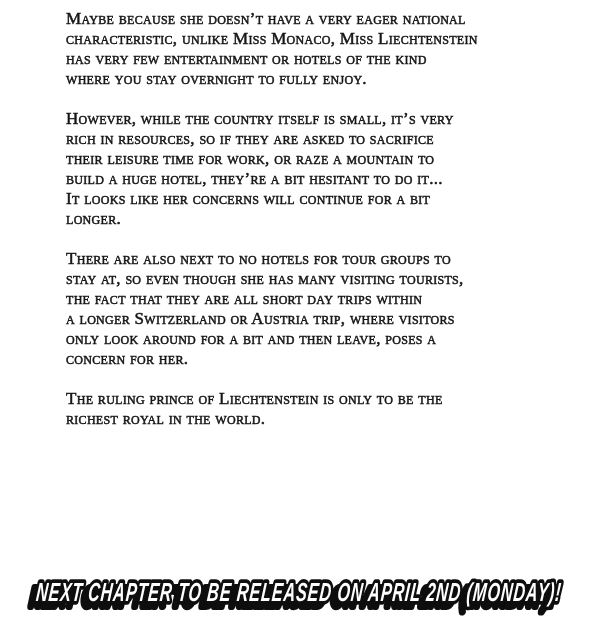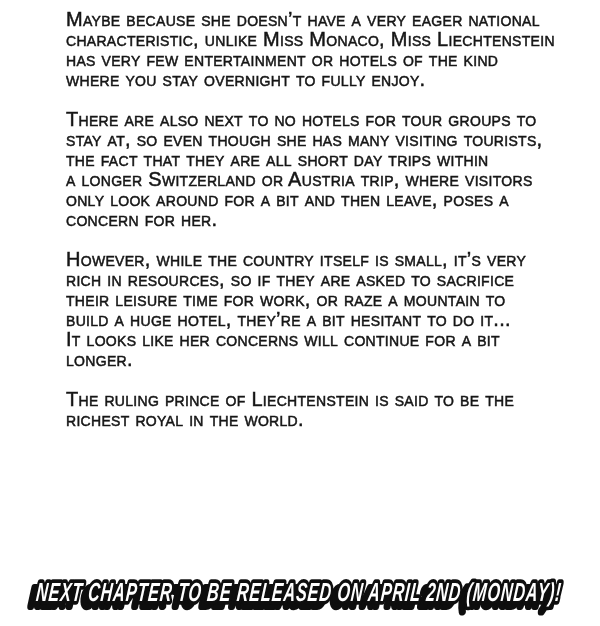--- a/index.html
+++ b/index.html
@@ -14,24 +14,25 @@
     background: #ffffff;
     overflow: hidden;
     font-family: "Liberation Sans", sans-serif;
   }
   .notes {
     position: absolute;
     top: 9px;
     left: 66px;
     right: 10px;
     color: #161616;
-    font-size: 20px;
+    font-size: 17px;
     line-height: 20px;
     font-variant: small-caps;
     letter-spacing: 0.3px;
+    font-family: Liberation Serif, serif;
     -webkit-text-stroke: 0.5px #161616;
   }
   .notes p {
     margin: 0 0 20px 0;
     white-space: pre;
   }
   .banner {
     position: absolute;
     top: 572px;
     left: 0;
@@ -52,33 +53,33 @@
 </head>
 <body>
 
 <div class="page">
 
   <div class="notes">
     <p>Maybe because she doesn’t have a very eager national
 characteristic, unlike Miss Monaco, Miss Liechtenstein
 has very few entertainment or hotels of the kind
 where you stay overnight to fully enjoy.</p>
+    <p>However, while the country itself is small, it’s very
+rich in resources, so if they are asked to sacrifice
+their leisure time for work, or raze a mountain to
+build a huge hotel, they’re a bit hesitant to do it...
+It looks like her concerns will continue for a bit
+longer.</p>
     <p>There are also next to no hotels for tour groups to
 stay at, so even though she has many visiting tourists,
 the fact that they are all short day trips within
 a longer Switzerland or Austria trip, where visitors
 only look around for a bit and then leave, poses a
 concern for her.</p>
-    <p>However, while the country itself is small, it’s very
-rich in resources, so if they are asked to sacrifice
-their leisure time for work, or raze a mountain to
-build a huge hotel, they’re a bit hesitant to do it...
-It looks like her concerns will continue for a bit
-longer.</p>
-    <p>The ruling prince of Liechtenstein is said to be the
+    <p>The ruling prince of Liechtenstein is only to be the
 richest royal in the world.</p>
   </div>
 
   <div class="banner">
     <svg width="600" height="54" viewBox="0 0 600 54">
 
       <text x="0" y="29" text-anchor="middle" transform="translate(295,5) scale(0.62,1) skewX(-9)" fill="#0e0e0e" stroke="#0e0e0e" stroke-width="8" stroke-linejoin="round" paint-order="stroke">NEXT CHAPTER TO BE RELEASED ON APRIL 2ND (MONDAY)!</text>
 
       <text x="0" y="29" text-anchor="middle" transform="translate(301,0) scale(0.62,1) skewX(-9)" fill="#ffffff" stroke="#0e0e0e" stroke-width="7.5" stroke-linejoin="round" paint-order="stroke">NEXT CHAPTER TO BE RELEASED ON APRIL 2ND (MONDAY)!</text>
     </svg>

